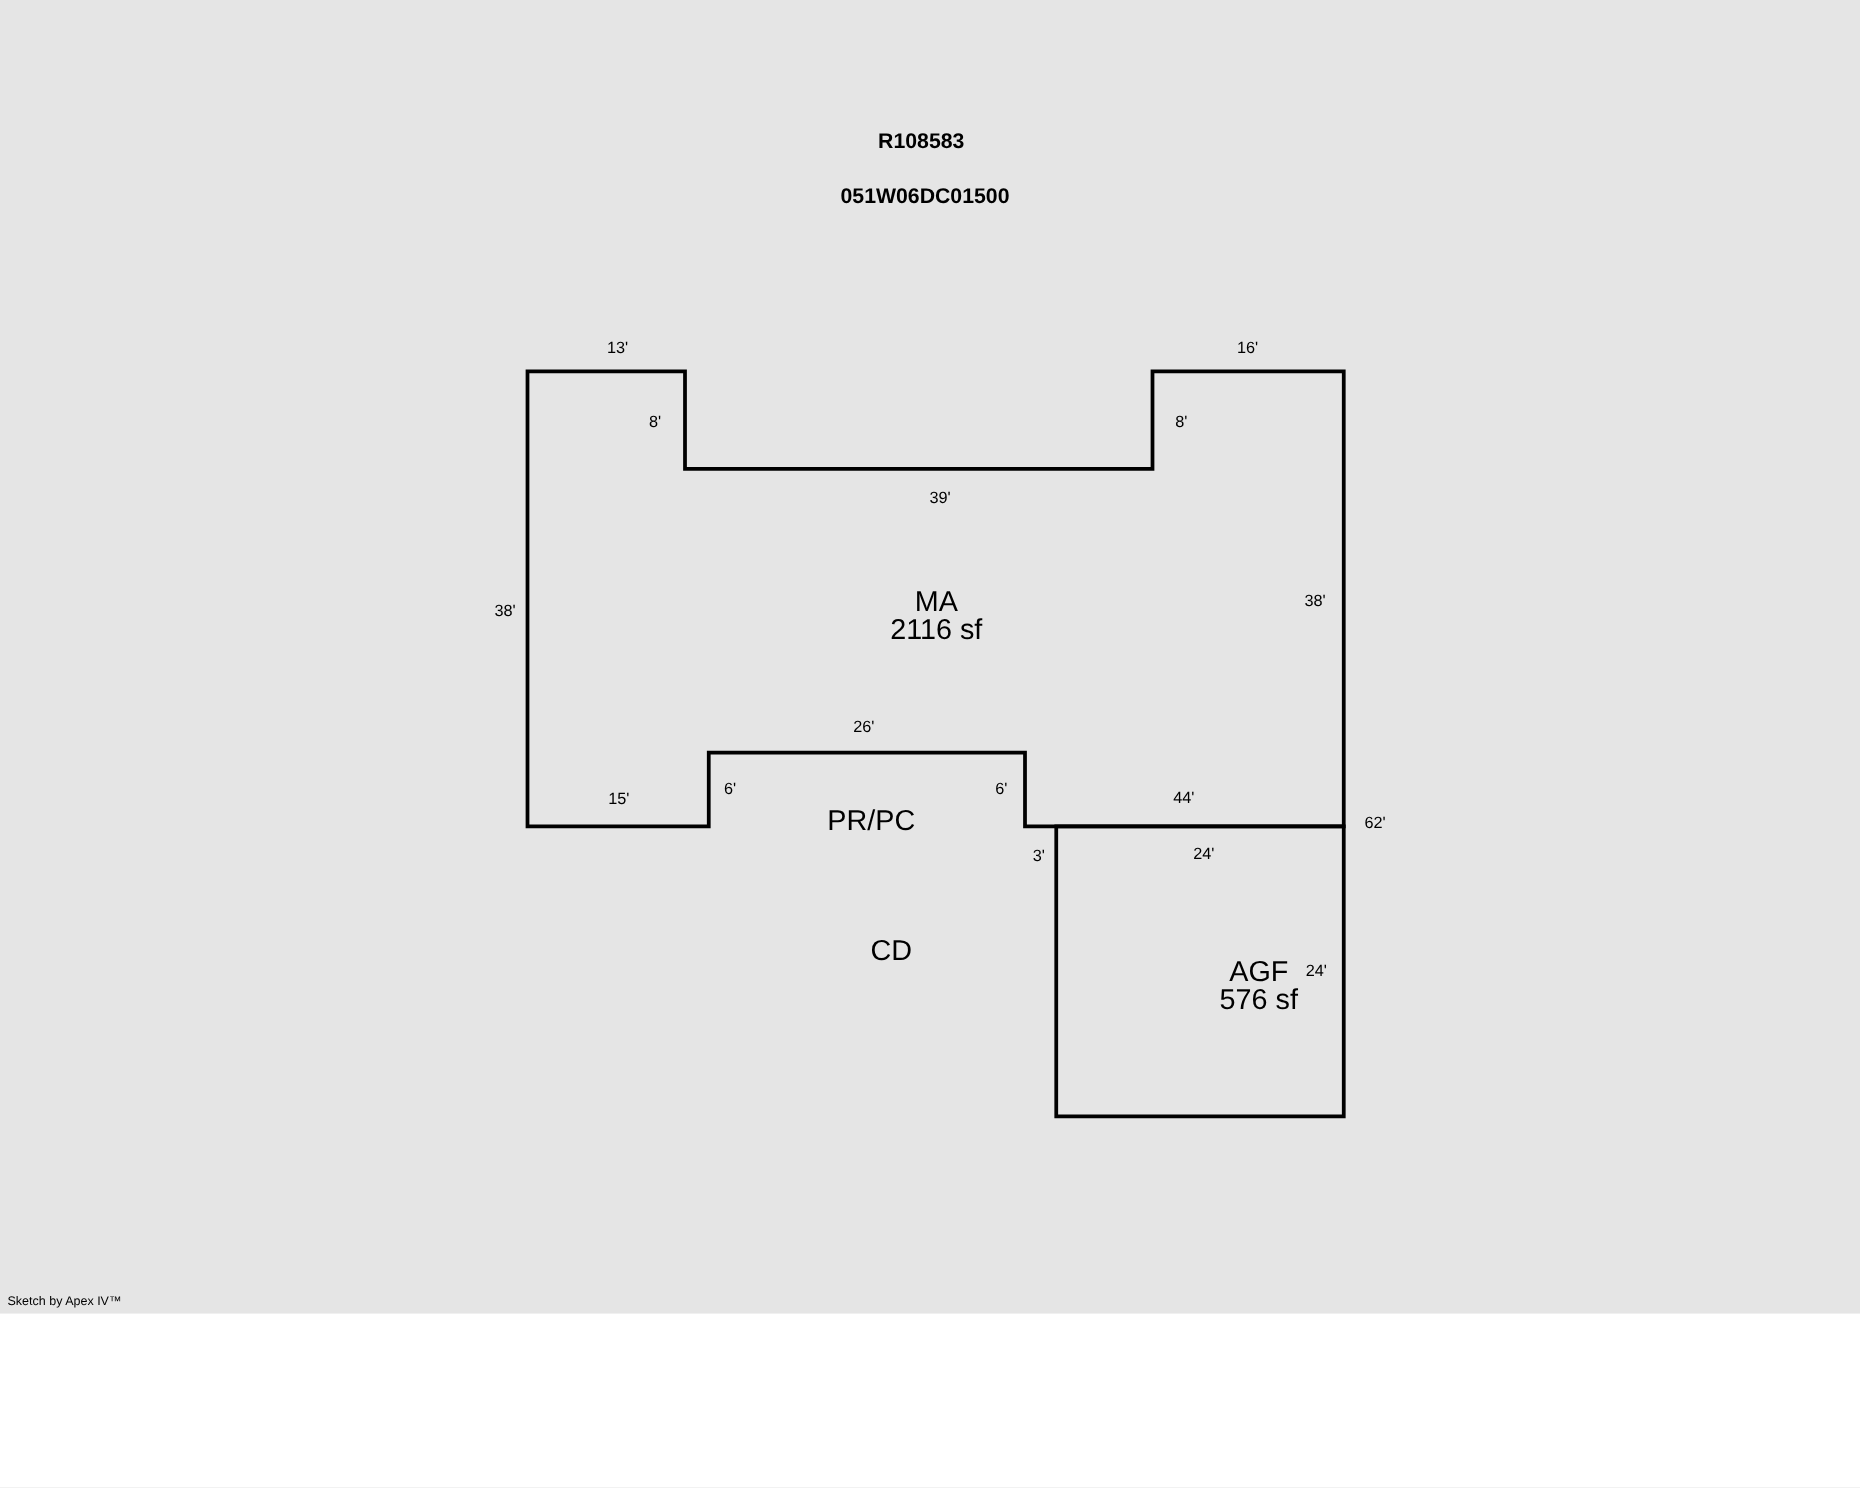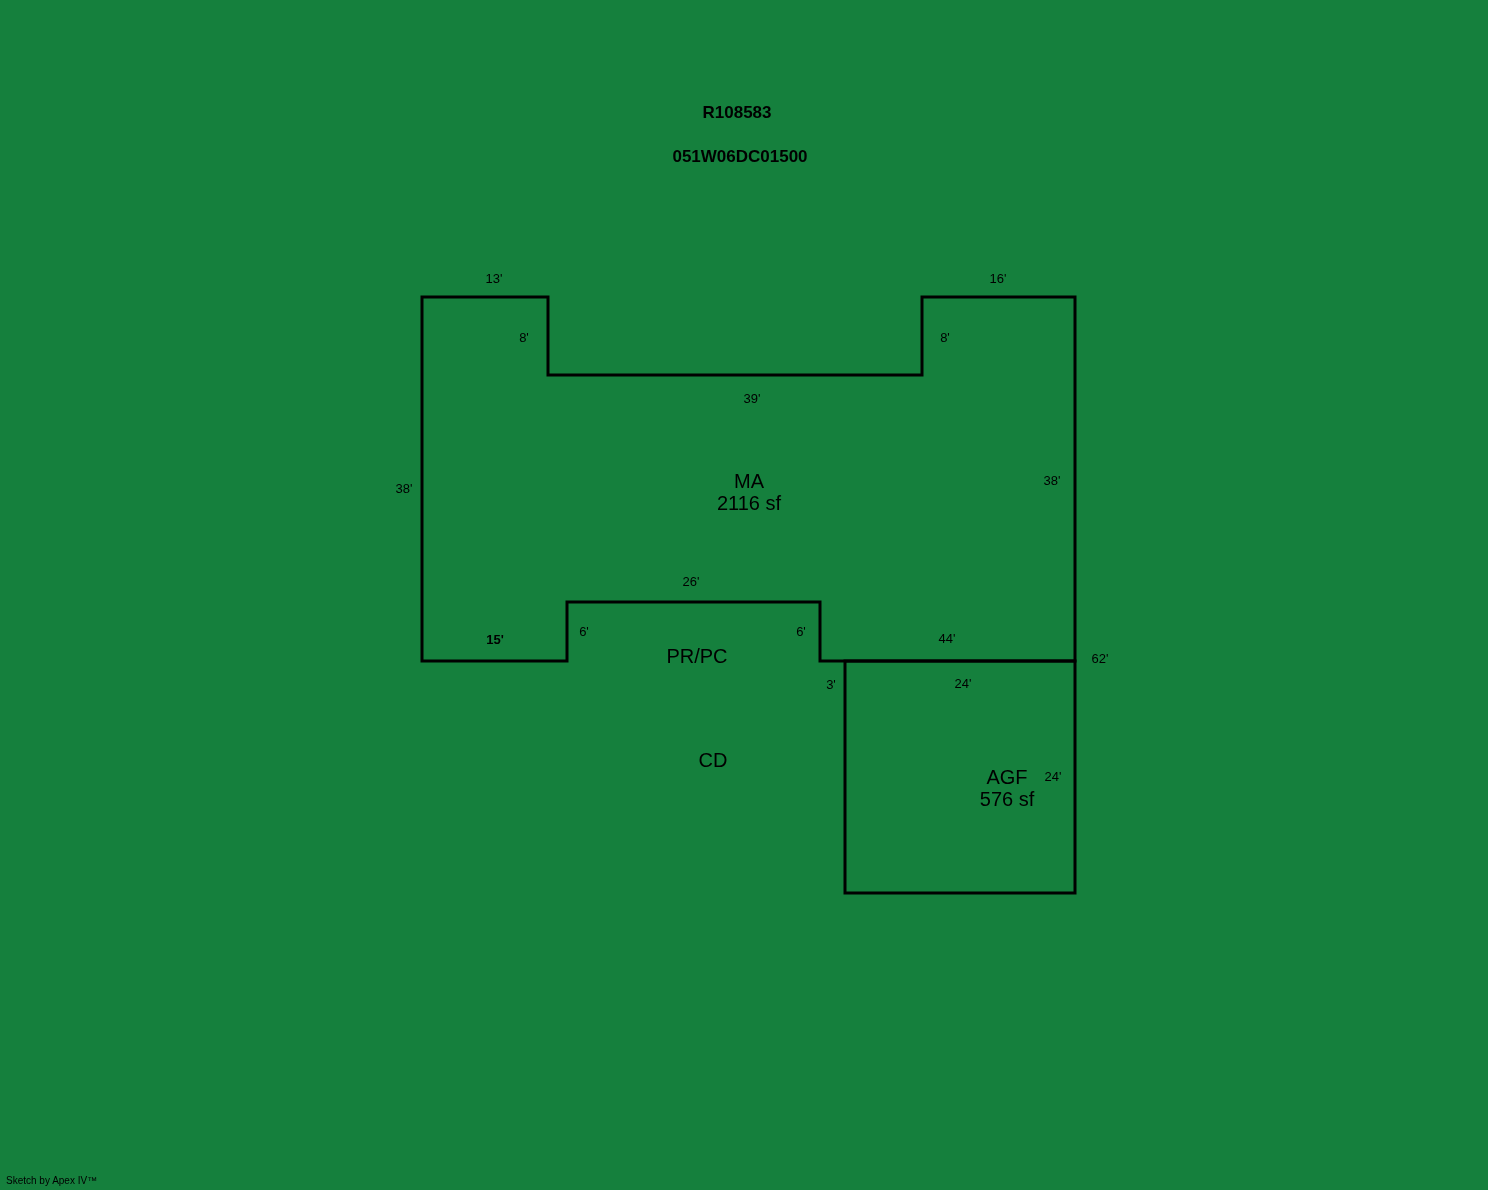--- a/index.html
+++ b/index.html
@@ -3,43 +3,43 @@
 <meta charset="utf-8">
 <style>
   html, body {
     margin: 0;
     padding: 0;
     background: #ffffff;
   }
   .page {
     position: relative;
     width: 1488px;
-    height: 1190px;
-    background: #15803d;
+    height: 1051px;
+    background: #e5e5e5;
     color: #000000;
     font-family: "Liberation Sans", sans-serif;
     overflow: hidden;
   }
   .title {
     position: absolute;
     transform: translate(-50%, -50%);
     font-size: 17px;
     font-weight: bold;
     white-space: nowrap;
   }
   .dim {
     position: absolute;
     transform: translate(-50%, -50%);
     font-size: 13px;
     white-space: nowrap;
   }
   .area-label {
     position: absolute;
     transform: translate(-50%, -50%);
-    font-size: 20px;
+    font-size: 23px;
     line-height: 22px;
     text-align: center;
     white-space: nowrap;
   }
   .area-label .line { display: block; }
   .sketch-svg {
     position: absolute;
     left: 0;
     top: 0;
   }
@@ -73,21 +73,21 @@
   <span class="dim" style="left:494px; top:278px;">13'</span>
   <span class="dim" style="left:524px; top:337px;">8'</span>
   <span class="dim" style="left:752px; top:398px;">39'</span>
   <span class="dim" style="left:945px; top:337px;">8'</span>
   <span class="dim" style="left:998px; top:278px;">16'</span>
   <span class="dim" style="left:404px; top:488px;">38'</span>
   <span class="dim" style="left:1052px; top:480px;">38'</span>
   <span class="dim" style="left:691px; top:581px;">26'</span>
   <span class="dim" style="left:584px; top:631px;">6'</span>
   <span class="dim" style="left:801px; top:631px;">6'</span>
-  <span class="dim" style="left:495px; top:639px;font-weight:bold;">15'</span>
+  <span class="dim" style="left:495px; top:639px;">15'</span>
   <span class="dim" style="left:947px; top:638px;">44'</span>
   <span class="dim" style="left:1100px; top:658px;">62'</span>
   <span class="dim" style="left:831px; top:684px;">3'</span>
   <span class="dim" style="left:963px; top:683px;">24'</span>
   <span class="dim" style="left:1053px; top:776px;">24'</span>
 
   <div class="area-label" style="left:749px; top:492px;">
     <span class="line">MA</span>
     <span class="line">2116 sf</span>
   </div>

